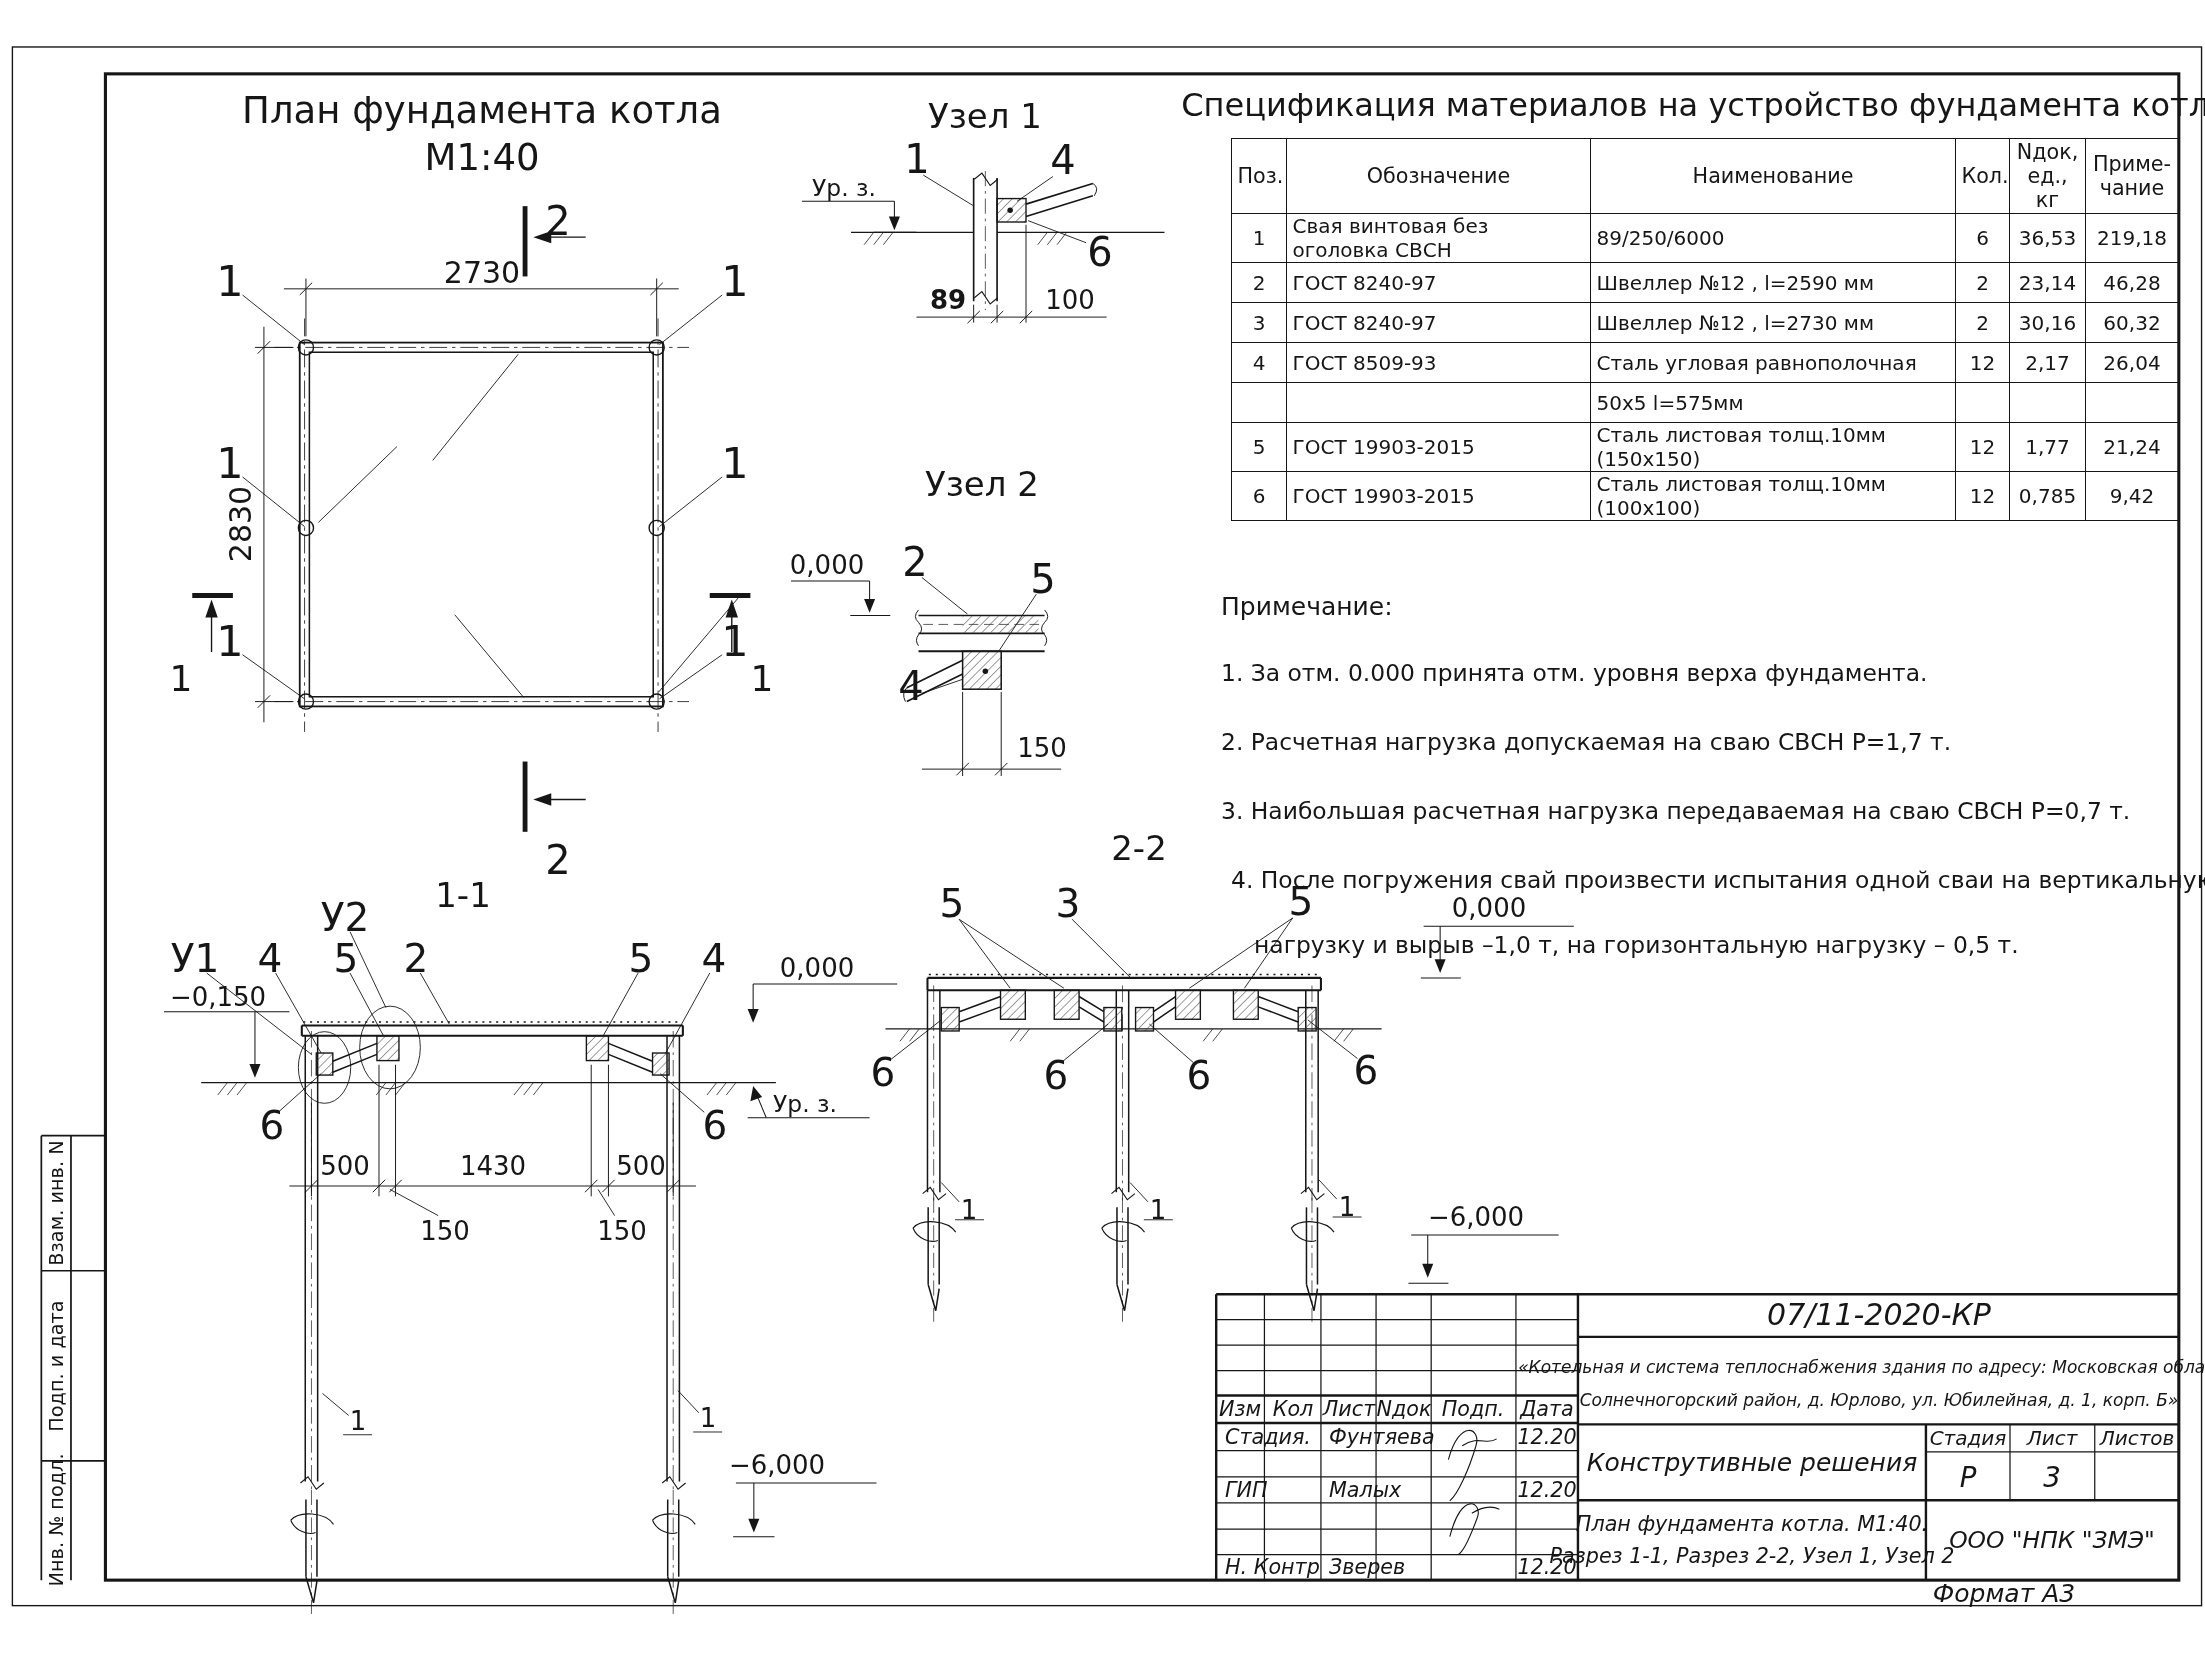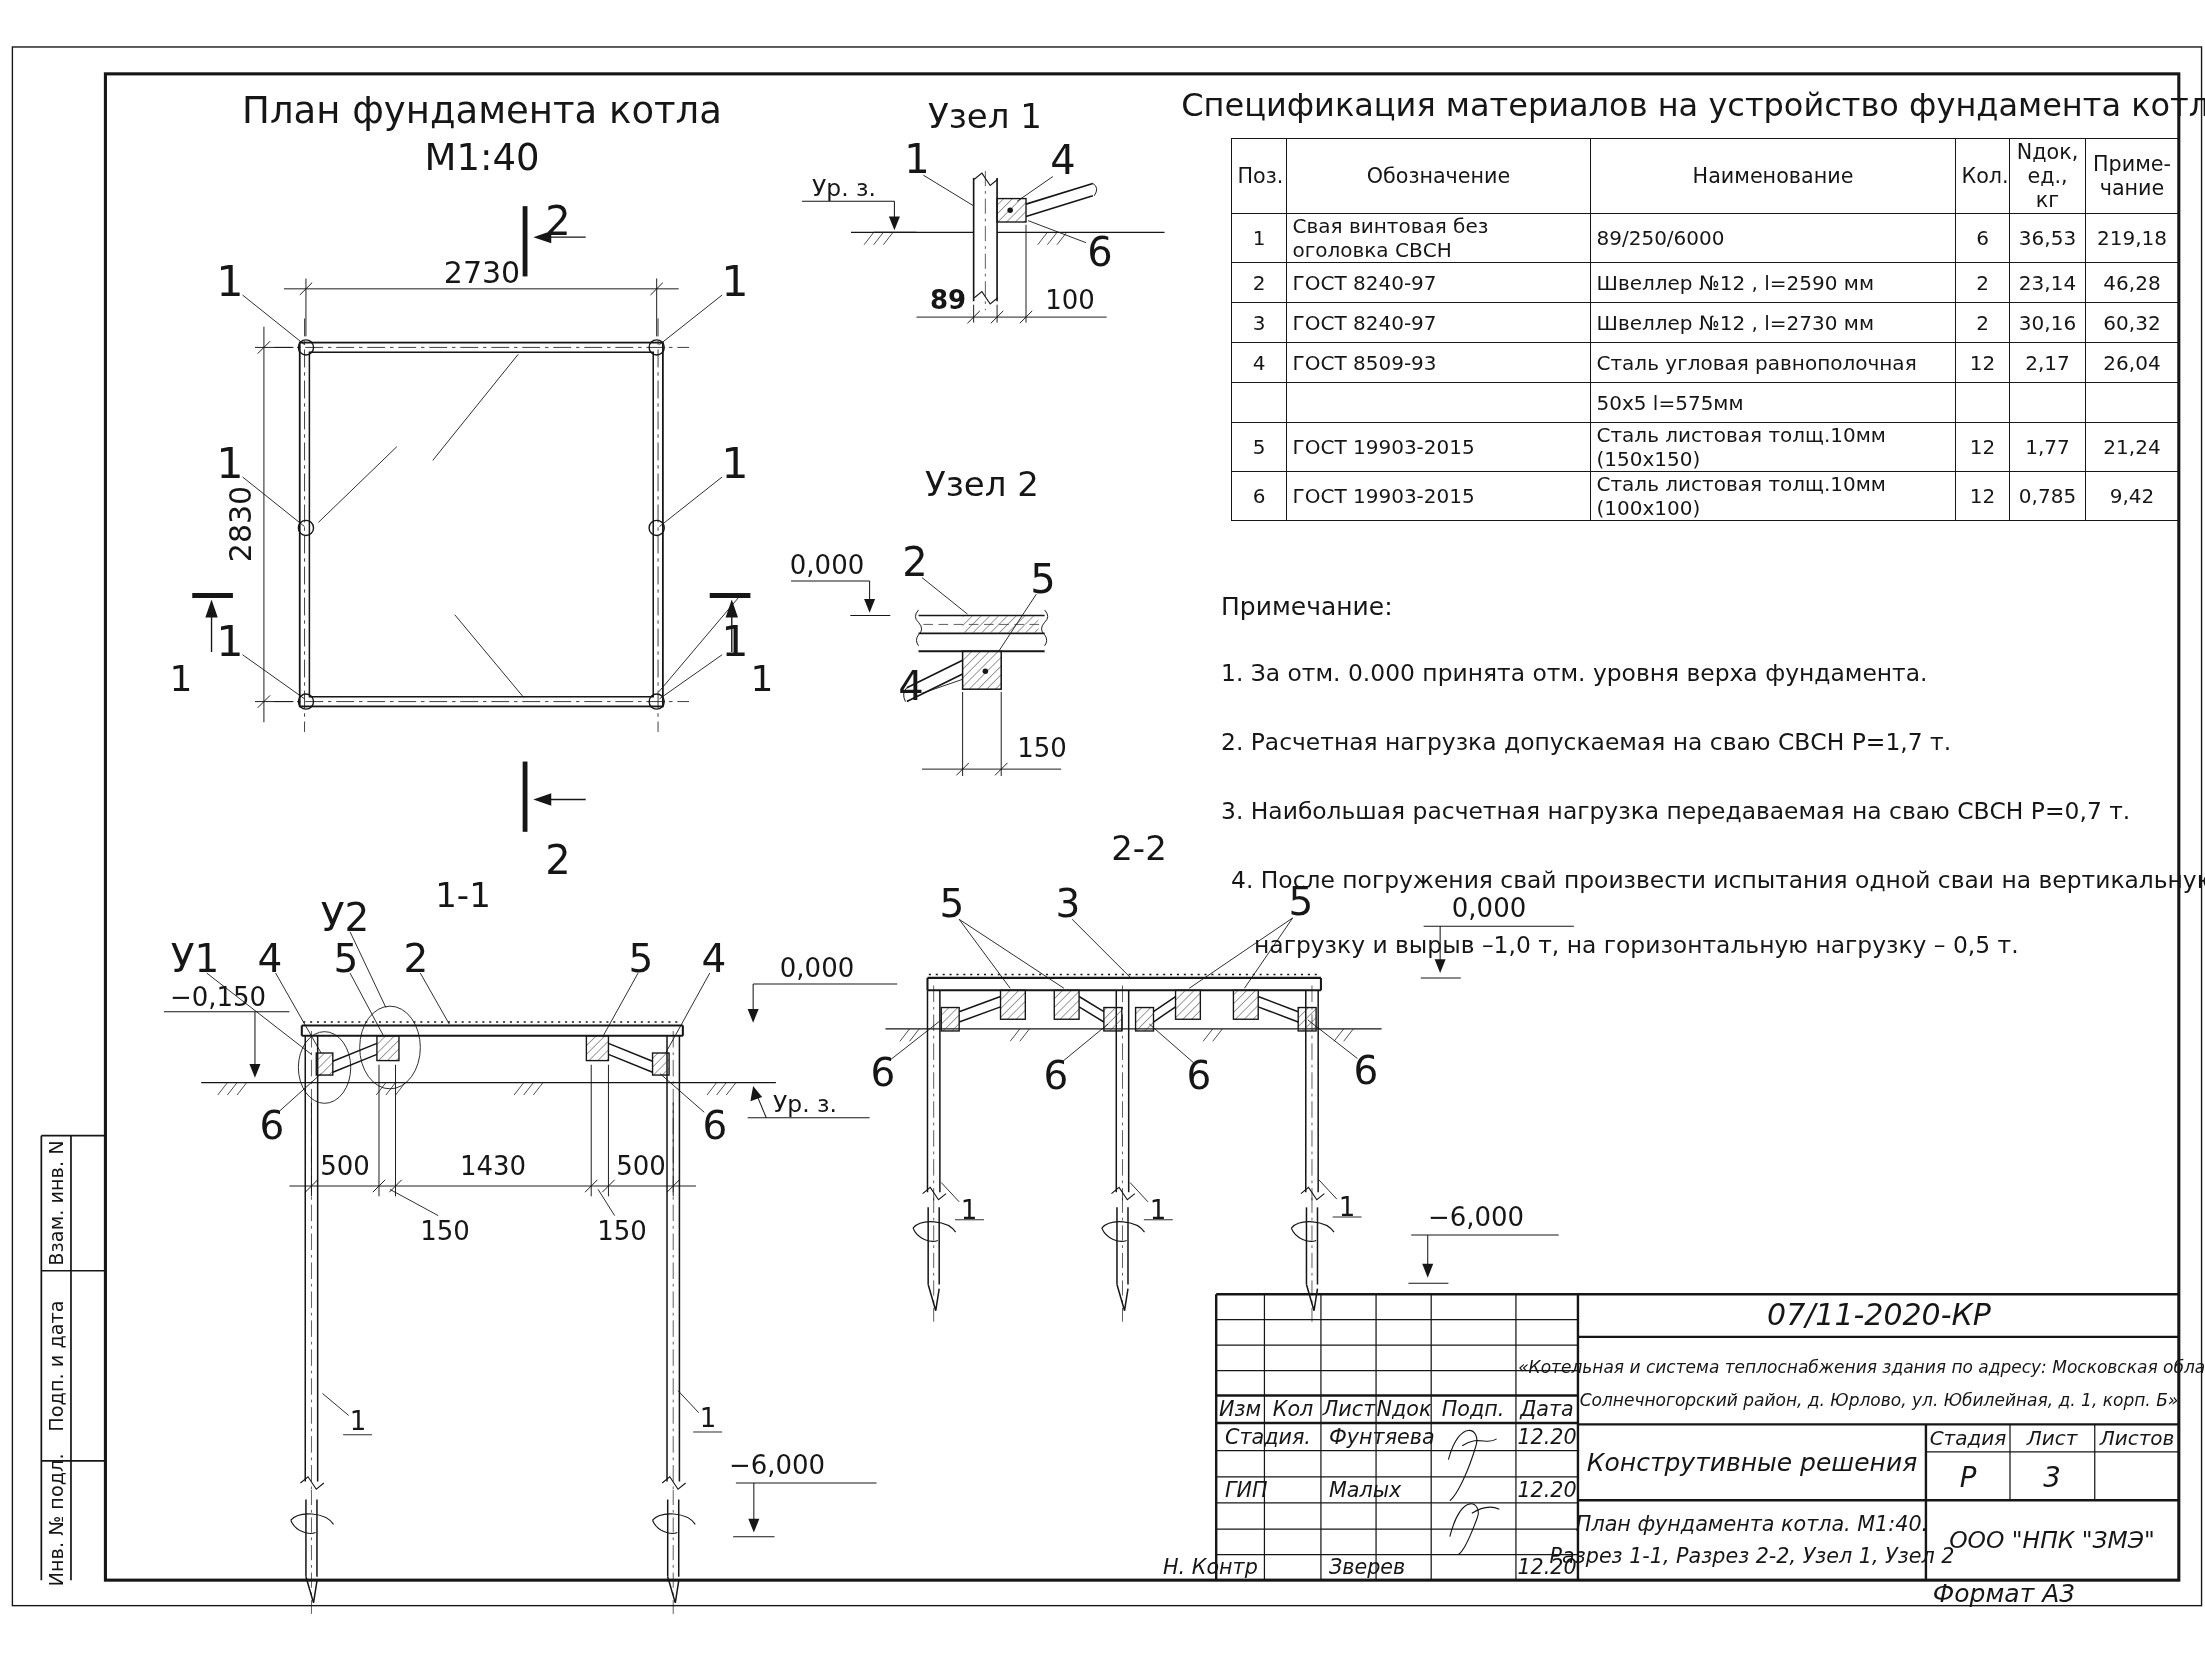--- a/index.html
+++ b/index.html
@@ -570,21 +570,21 @@
 <div class="t it" style="left:1349px;top:1409px;font-size:20.7px;">Лист</div>
 <div class="t it" style="left:1404px;top:1409px;font-size:20.7px;">Nдок</div>
 <div class="t it" style="left:1473px;top:1409px;font-size:20.7px;">Подп.</div>
 <div class="t it" style="left:1547px;top:1409px;font-size:20.7px;">Дата</div>
 <div class="tl it" style="left:1225px;top:1437px;font-size:20.7px;">Стадия.</div>
 <div class="tl it" style="left:1329px;top:1437px;font-size:20.7px;">Фунтяева</div>
 <div class="t it" style="left:1547px;top:1437px;font-size:20.7px;">12.20</div>
 <div class="tl it" style="left:1225px;top:1490px;font-size:20.7px;">ГИП</div>
 <div class="tl it" style="left:1329px;top:1490px;font-size:20.7px;">Малых</div>
 <div class="t it" style="left:1547px;top:1490px;font-size:20.7px;">12.20</div>
-<div class="tl it" style="left:1163px;top:1567px;font-size:20.7px;">Н. Контр</div>
+<div class="tl it" style="left:1225px;top:1567px;font-size:20.7px;">Н. Контр</div>
 <div class="tl it" style="left:1329px;top:1567px;font-size:20.7px;">Зверев</div>
 <div class="t it" style="left:1547px;top:1567px;font-size:20.7px;">12.20</div>
 <div class="t it" style="left:1752px;top:1462px;font-size:25px;">Конструтивные решения</div>
 <div class="t it" style="left:1968px;top:1438px;font-size:20px;">Стадия</div>
 <div class="t it" style="left:2052px;top:1438px;font-size:20px;">Лист</div>
 <div class="t it" style="left:2137px;top:1438px;font-size:20px;">Листов</div>
 <div class="t it" style="left:1968px;top:1478px;font-size:27.6px;">Р</div>
 <div class="t it" style="left:2052px;top:1478px;font-size:27.6px;">3</div>
 <div class="t it" style="left:1752px;top:1524px;font-size:20.7px;">План фундамента котла. М1:40.</div>
 <div class="t it" style="left:1752px;top:1556px;font-size:20.7px;">Разрез 1-1, Разрез 2-2, Узел 1, Узел 2</div>

